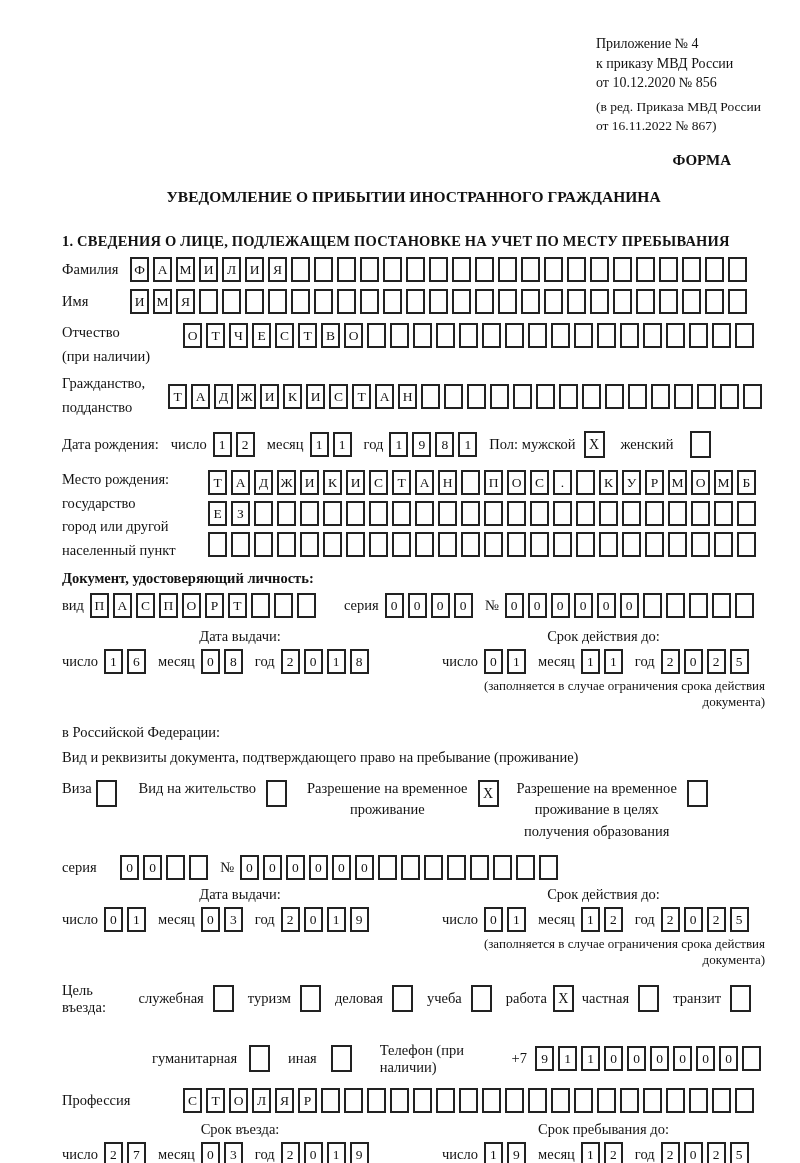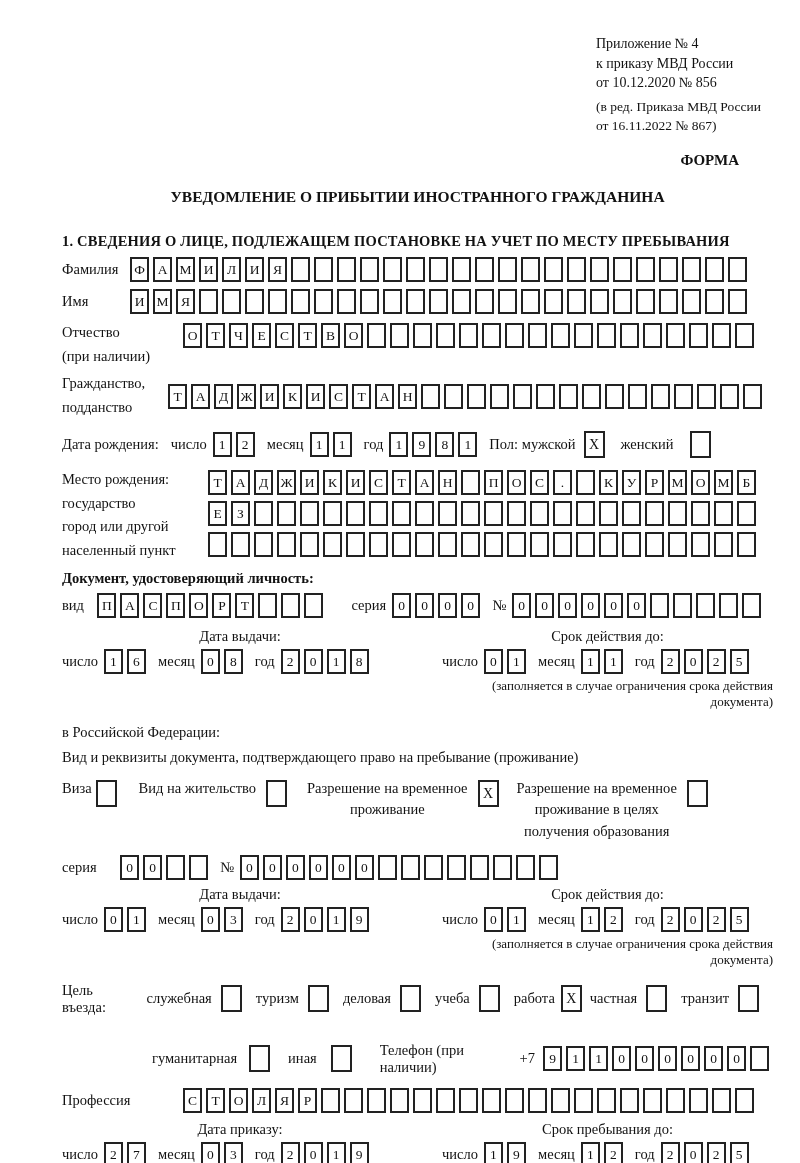--- a/index.html
+++ b/index.html
@@ -1,18 +1,18 @@
 <!DOCTYPE html>
 <html><head>
 <meta charset="utf-8">
 <style>
   html,body{margin:0;padding:0;background:#fff;}
   .page{
     width:800px;height:1163px;box-sizing:border-box;
-    padding:34px 27px 0 62px;background:#fff;color:#121212;
+    padding:34px 35px 0 62px;background:#fff;color:#121212;
     font-family:"Liberation Serif","DejaVu Serif",serif;
     overflow:hidden;position:relative;
   }
   .appendix{margin-left:534px;font-size:14px;line-height:1.4;}
   .edition{margin-left:534px;font-size:13.5px;line-height:1.4;margin-top:5px;}
   .forma{font-weight:bold;text-align:right;padding-right:34px;margin-top:16px;font-size:15px;}
   .title{text-align:center;font-weight:bold;font-size:15.5px;line-height:1.6;margin-top:16px;}
   .blank-line{display:inline-block;width:56px;border-bottom:2px solid #333;height:13px;margin-left:8px;}
   .sec-heading{font-weight:bold;font-size:14.5px;margin-top:24px;letter-spacing:.2px;}
   .row{display:flex;align-items:center;margin-top:7px;font-family:Liberation Serif, serif;}
@@ -572,21 +572,21 @@
         <span class="cell"></span>
         <span class="cell"></span>
         <span class="cell"></span>
         <span class="cell"></span>
         <span class="cell"></span>
       </span>
   </div>
 
   <div class="dates" style="margin-top:8px">
     <div class="dcol-l">
-      <div class="dhead">Дата приказу:</div>
+      <div class="dhead">Срок въезда:</div>
       <div class="drow">
         <span>число</span>
         <span class="cells">
             <span class="cell">2</span>
             <span class="cell">7</span>
           </span>
         <span>месяц</span>
         <span class="cells">
             <span class="cell">0</span>
             <span class="cell">3</span>

